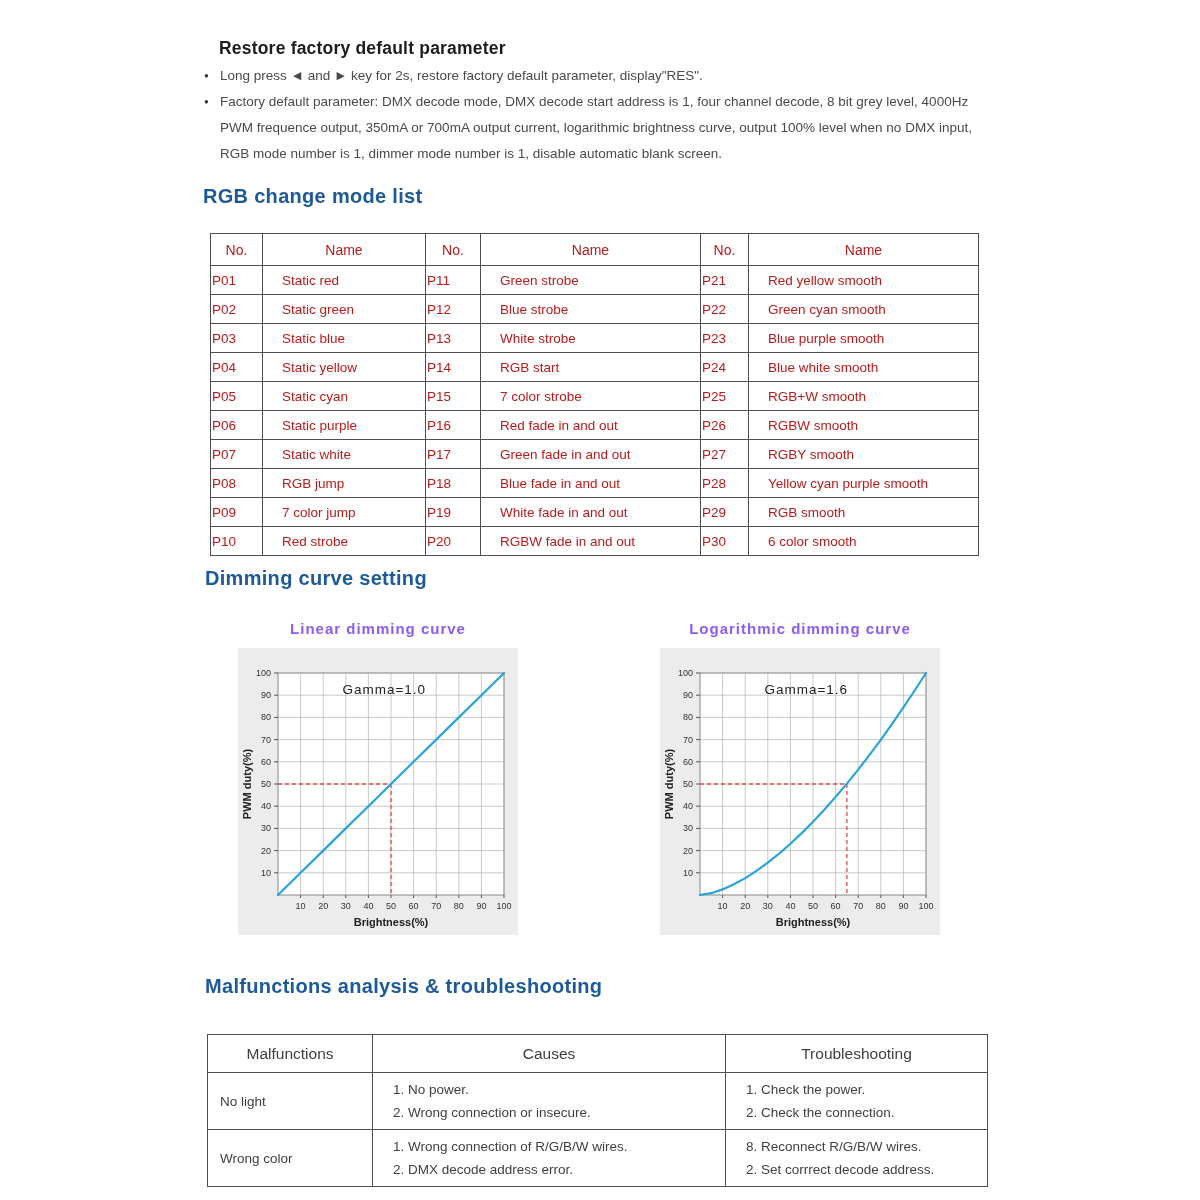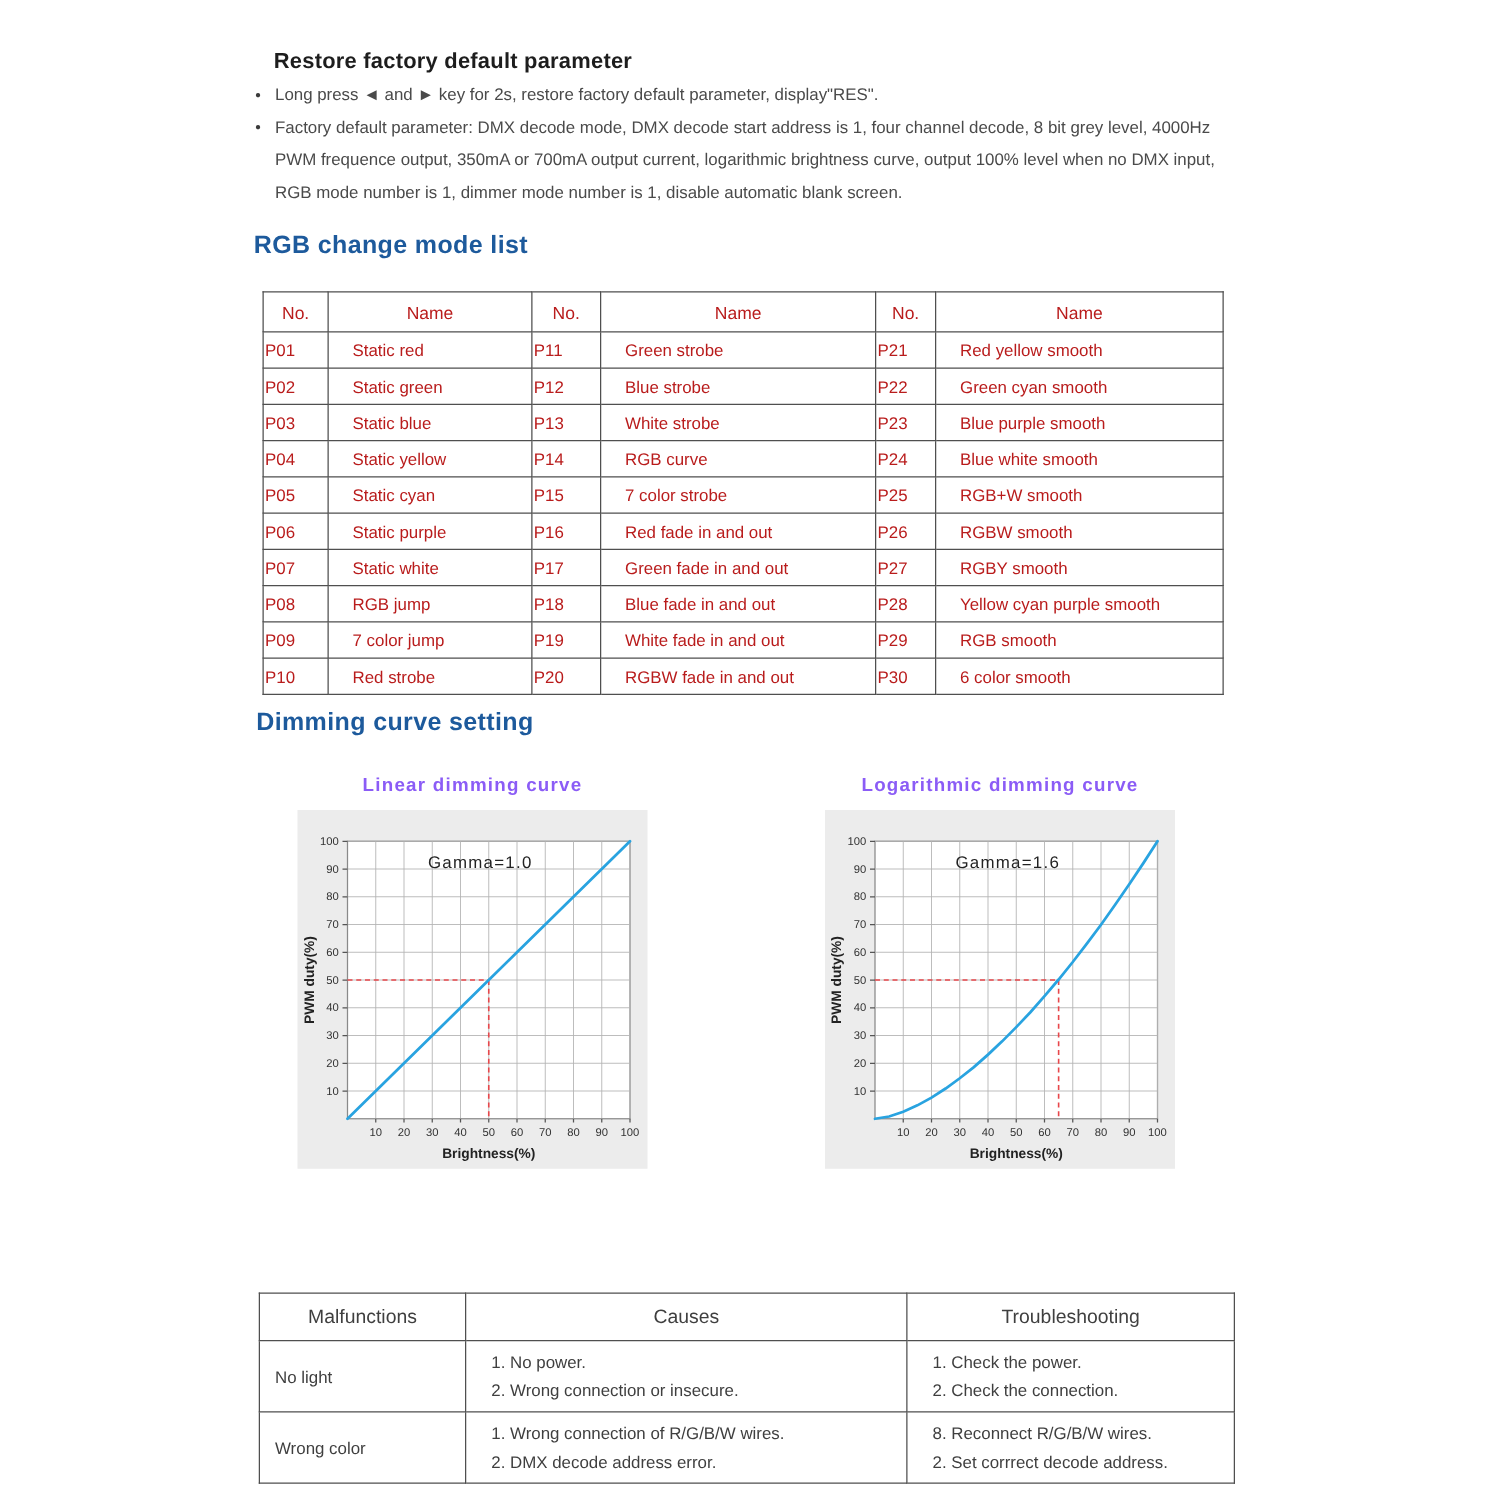--- a/index.html
+++ b/index.html
@@ -104,21 +104,21 @@
           <td class="name">Static blue</td>
           <td class="no">P13</td>
           <td class="name">White strobe</td>
           <td class="no">P23</td>
           <td class="name">Blue purple smooth</td>
         </tr>
         <tr>
           <td class="no">P04</td>
           <td class="name">Static yellow</td>
           <td class="no">P14</td>
-          <td class="name">RGB curve</td>
+          <td class="name">RGB start</td>
           <td class="no">P24</td>
           <td class="name">Blue white smooth</td>
         </tr>
         <tr>
           <td class="no">P05</td>
           <td class="name">Static cyan</td>
           <td class="no">P15</td>
           <td class="name">7 color strobe</td>
           <td class="no">P25</td>
           <td class="name">RGB+W smooth</td>
@@ -307,20 +307,21 @@
         <text class="tick" x="33" y="28" text-anchor="end">100</text>
         <line class="dash" stroke="#e8474b" x1="40" y1="136" x2="186.9" y2="136"></line>
         <line class="dash" stroke="#e8474b" x1="186.9" y1="136" x2="186.9" y2="247"></line>
         <polyline class="curve" stroke="#29a3e0" points="40.0,247.0 51.3,245.2 62.6,241.4 73.9,236.3 85.2,230.1 96.5,222.8 107.8,214.6 119.1,205.7 130.4,195.7 141.7,185.1 153.0,173.7 164.3,161.8 175.6,148.9 186.9,135.6 198.2,121.6 209.5,106.9 220.8,91.8 232.1,75.8 243.4,59.4 254.7,42.5 266.0,25.0"></polyline>
         <text class="anno" x="146.22" y="46" text-anchor="middle">Gamma=1.6</text>
         <text class="alabel" x="153" y="278" text-anchor="middle">Brightness(%)</text>
         <text class="alabel" transform="translate(13,136) rotate(-90)" text-anchor="middle">PWM duty(%)</text>
       </svg>
   </div>
 
+  <h2 class="h2" id="mal-title">Malfunctions analysis &amp; troubleshooting</h2>
 
   <table id="mal-table">
     <colgroup>
       <col style="width:165px">
         <col style="width:353px">
         <col style="width:262px">
     </colgroup>
     <thead>
         <tr id="mal-head">
           <th>Malfunctions</th>

